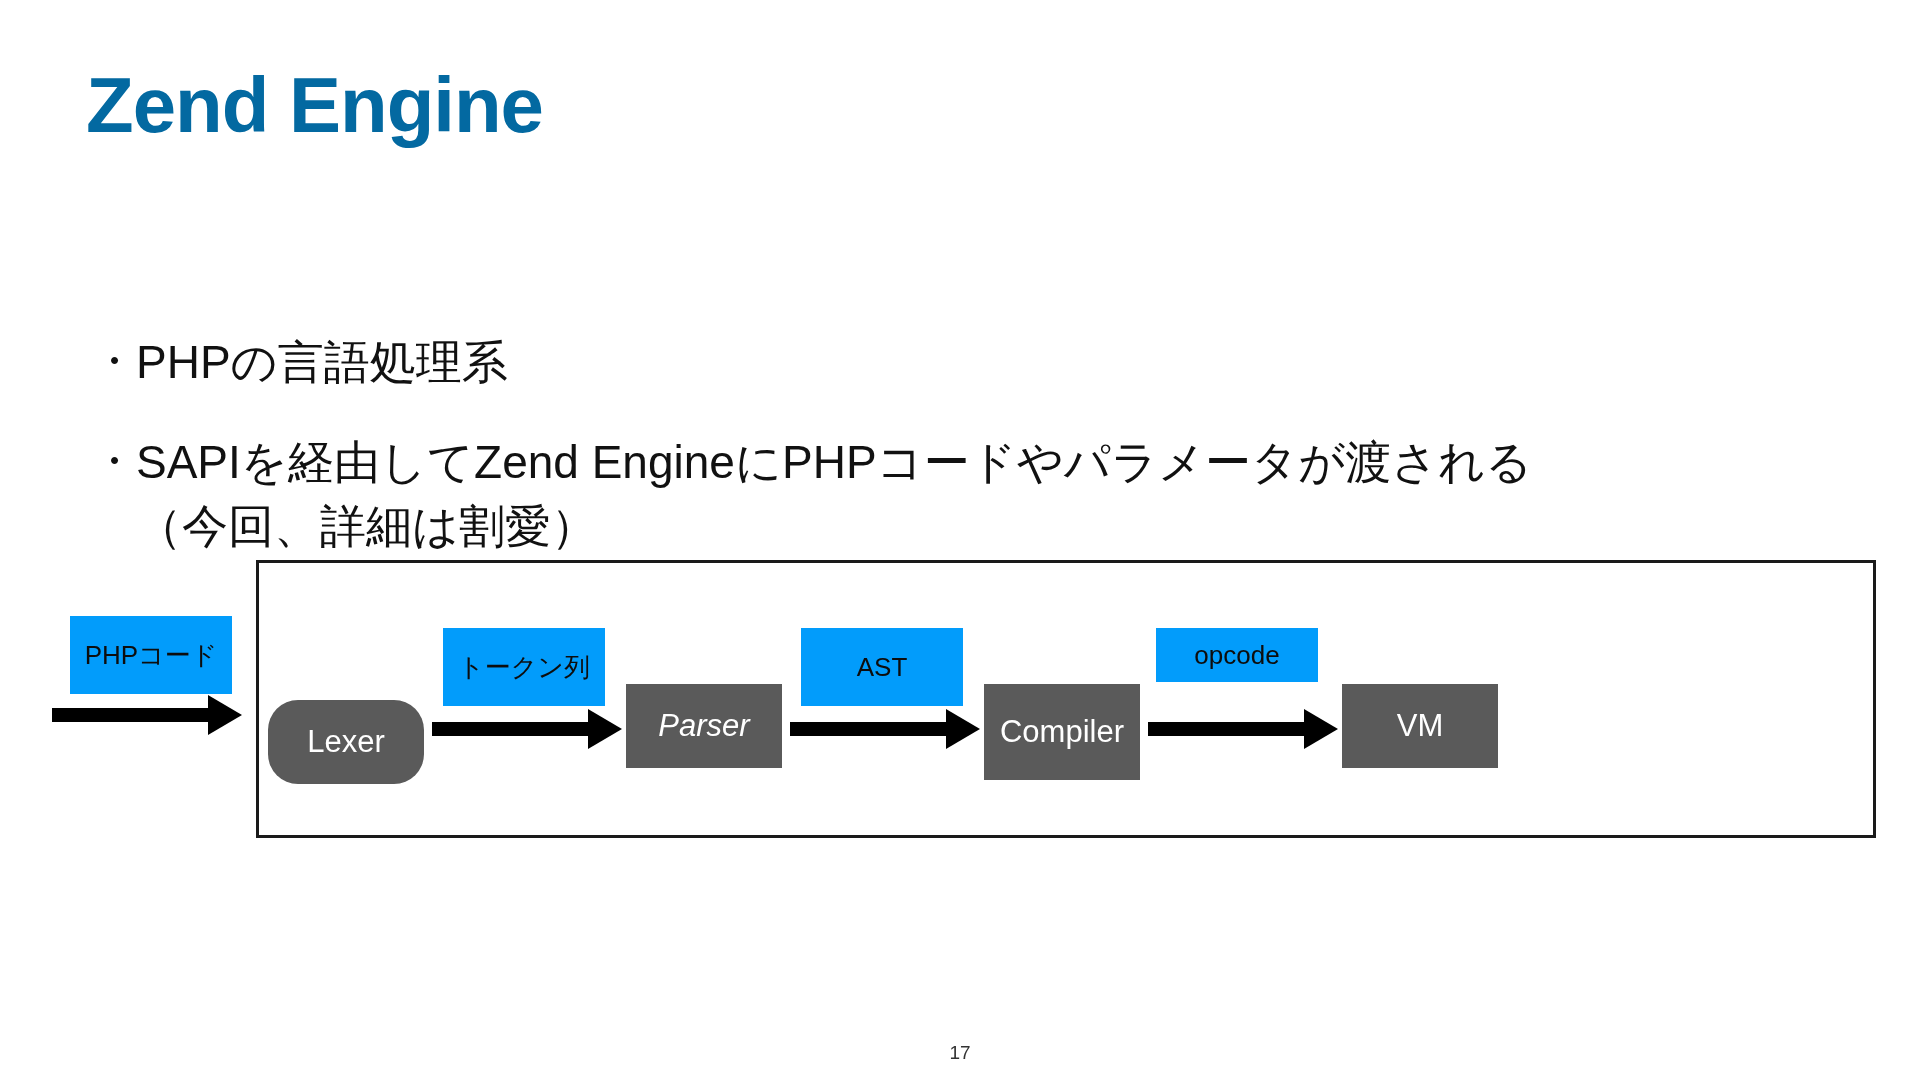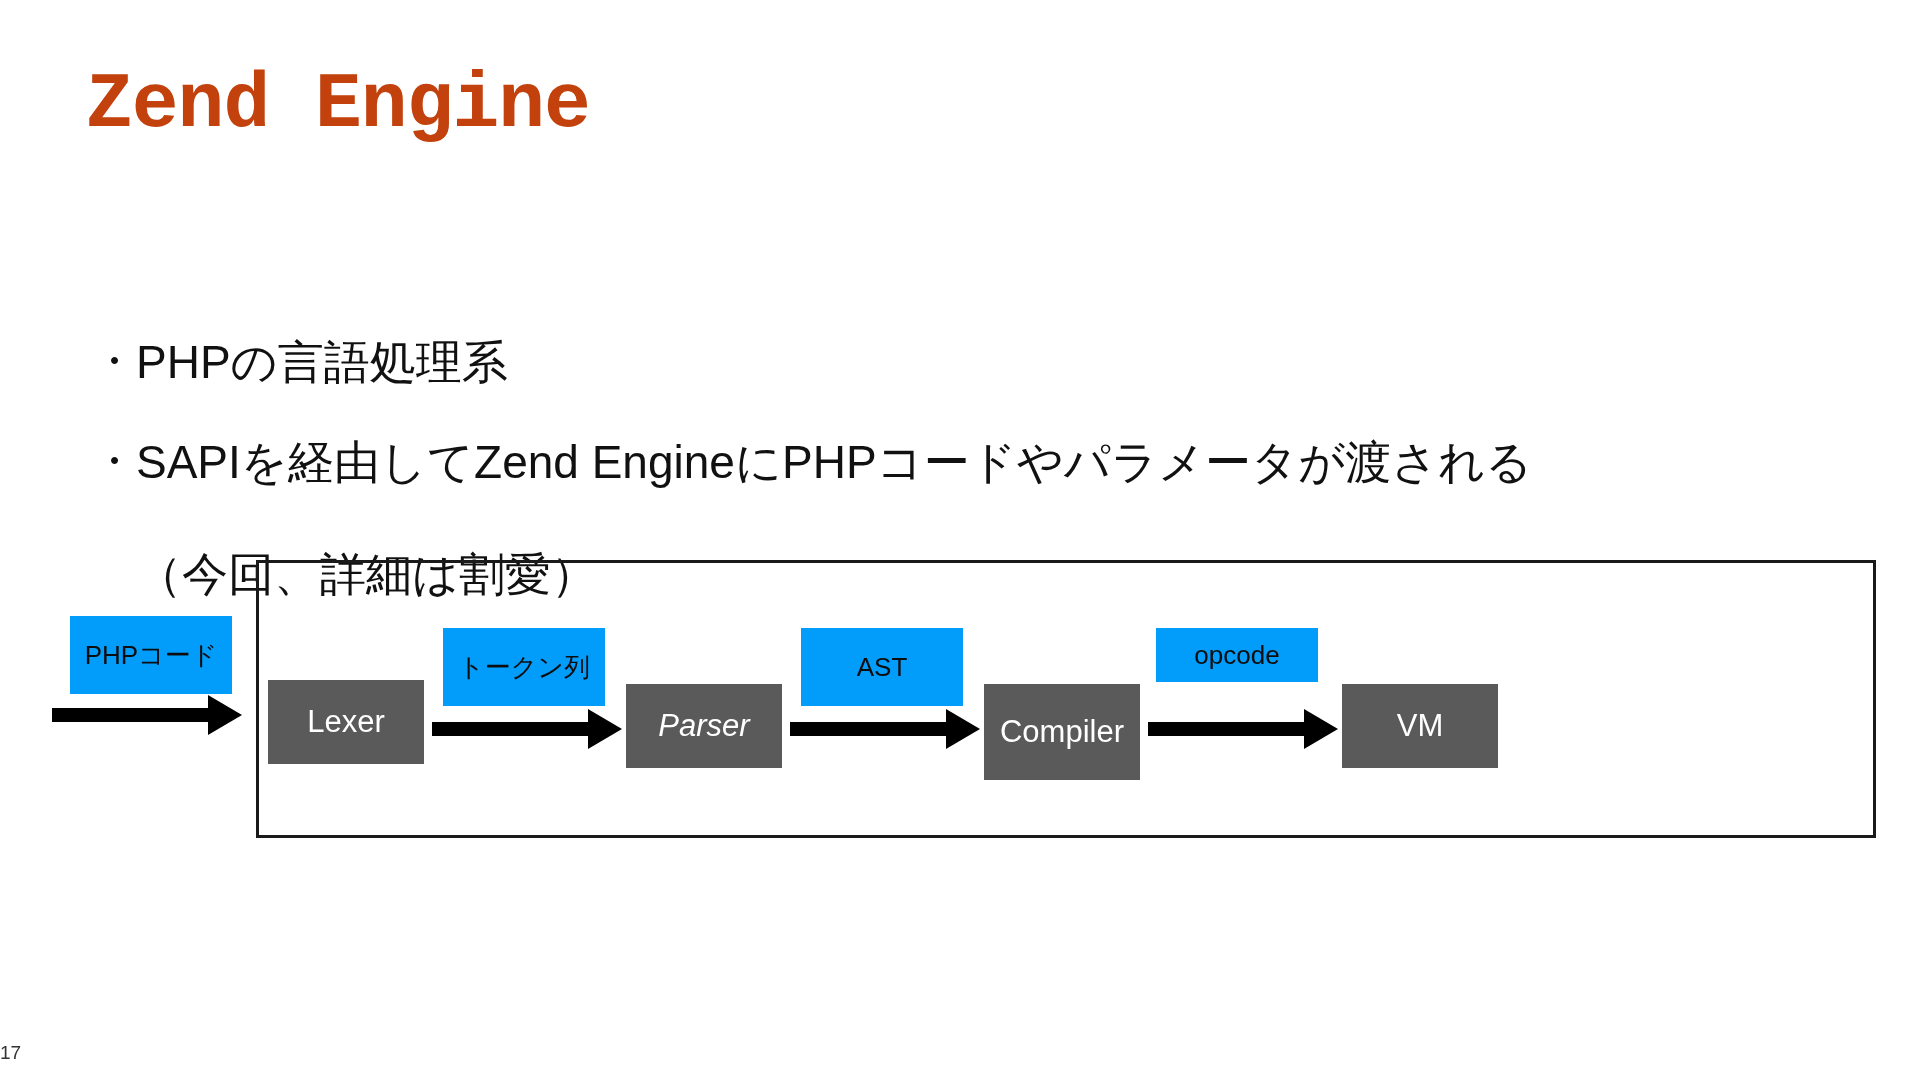--- a/index.html
+++ b/index.html
@@ -18,23 +18,22 @@
 
   
   #slide-title {
     position: absolute;
     left: 86px;
     top: 66px;
     font-size: 78px;
     font-weight: bold;
     letter-spacing: -1px;
     line-height: 1.0;
-    color: #c2410c;
+    color: #0369a1;
     white-space: nowrap;
-    font-family: Liberation Mono, monospace;
   }
 
   
   #bullet-list {
     position: absolute;
     left: 92px;
     top: 330px;
     width: 1700px;
   }
   .bullet-row {
@@ -51,21 +50,20 @@
     color: #111111;
   }
   .bullet-text {
     font-size: 46px;
     line-height: 64px;
     color: #111111;
     letter-spacing: 0px;
   }
   .bullet-subline {
     display: block;
-    margin-top: 48px;
   }
 
   
   #diagram {
     position: absolute;
     left: 0;
     top: 560px;
     width: 1920px;
     height: 420px;
   }
@@ -122,21 +120,21 @@
     border-bottom: 20px solid transparent;
     border-left: 34px solid #000000;
   }
 
   
   #page-number {
     position: absolute;
     left: 0;
     top: 1042px;
     width: 1920px;
-    text-align: left;
+    text-align: center;
     font-size: 19px;
     color: #333333;
   }
 </style>
 </head>
 <body>
 
 <div id="slide-title">Zend Engine</div>
 
 <div id="bullet-list">
@@ -168,21 +166,21 @@
     <div class="shaft" style="width:156px;"></div>
     <div class="head" style="left:156px;"></div>
   </div>
 
   <div class="data-box" style="left:801px; top:68px; width:162px; height:78px;">AST</div>
 
   <div class="data-box" style="left:443px; top:68px; width:162px; height:78px;">トークン列</div>
 
   <div class="data-box" style="left:1156px; top:68px; width:162px; height:54px;">opcode</div>
 
-  <div class="stage-box" style="left:268px; top:120px; width:156px; height:84px;">Lexer</div>
+  <div class="stage-box" style="left:268px; top:140px; width:156px; height:84px;border-radius:30px;">Lexer</div>
 
   <div class="arrow" style="left:432px; top:162px; width:190px;">
     <div class="shaft" style="width:156px;"></div>
     <div class="head" style="left:156px;"></div>
   </div>
 
   <div class="stage-box" style="left:626px; top:124px; width:156px; height:84px;font-style:italic;">Parser</div>
 
   <div class="arrow" style="left:790px; top:162px; width:190px;">
     <div class="shaft" style="width:156px;"></div>

